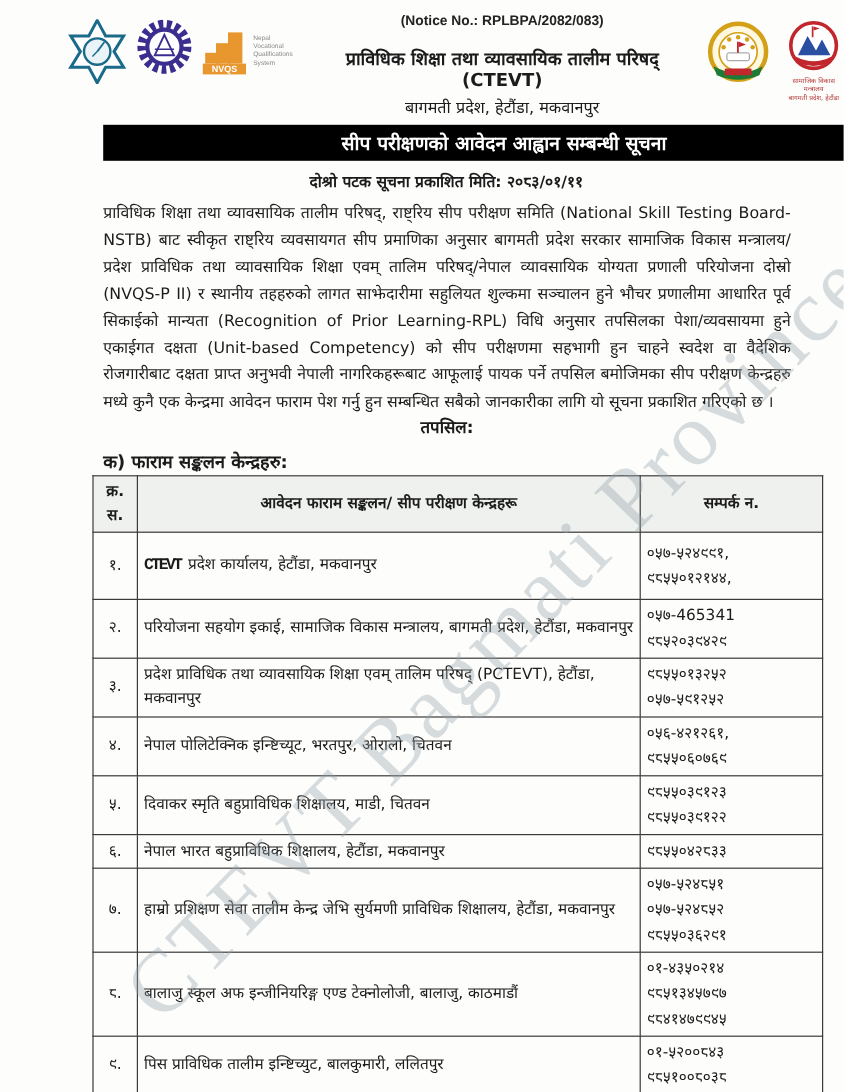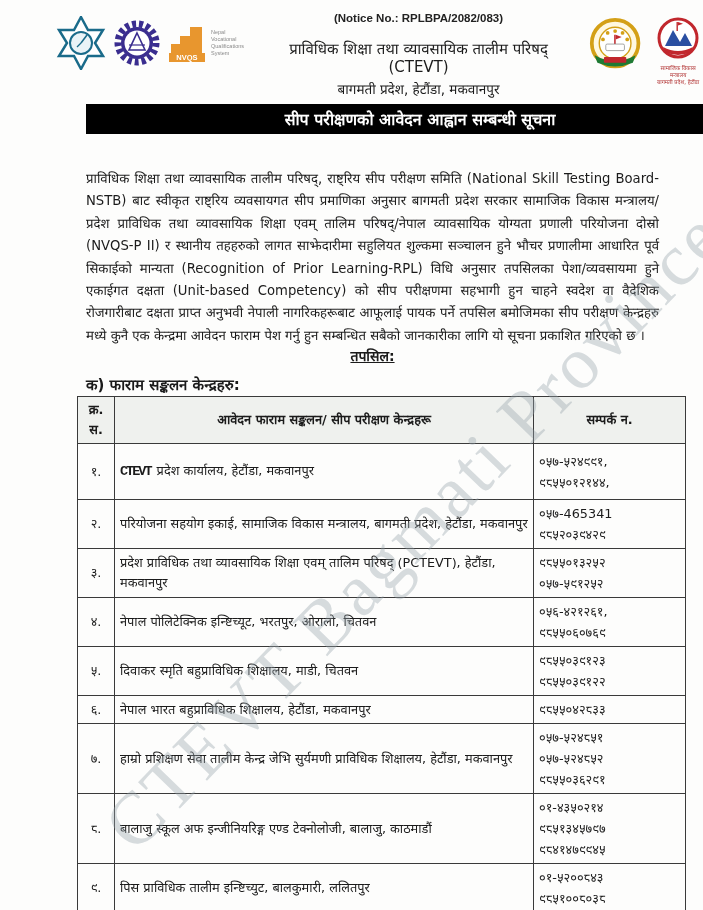--- a/index.html
+++ b/index.html
@@ -28,24 +28,24 @@
     color:var(--wm-col);
     transform:rotate(-46deg);transform-origin:left center;
     z-index:6;pointer-events:none;
   }
 
   
   .hdr{
     position:absolute;top:12px;left:0;width:703px;height:85px;
     display:flex;align-items:flex-start;justify-content:flex-start;
   }
-  .hdr-logos-left{display:flex;align-items:center;gap:8px;margin-left:56px;margin-top:4px;}
+  .hdr-logos-left{display:flex;gap:8px;margin-left:56px;margin-top:4px;}
   .hdr-center{width:350px;margin-left:18px;text-align:center;}
   .notice-no{font-size:11.5px;font-weight:bold;color:#222;margin-top:0;font-family:"Liberation Sans",sans-serif;}
-  .org-name{font-size:15px;font-weight:normal;margin-top:14px;}
+  .org-name{font-size:15px;font-weight:bold;margin-top:14px;}
   .org-address{font-size:13.5px;margin-top:4px;}
   .hdr-logos-right{display:flex;align-items:flex-start;gap:12px;margin-left:14px;margin-top:4px;}
   .logo{display:block;}
   .nvqs-wrap{display:flex;align-items:center;gap:3px;}
   .nvqs-caption{font-size:5.5px;color:#8a8a8a;line-height:1.25;text-align:left;font-family:"Liberation Sans",sans-serif;}
   .ministry-wrap{display:flex;flex-direction:column;align-items:center;}
   .ministry-caption{font-size:5.5px;color:#b03030;line-height:1.3;text-align:center;margin-top:1px;}
 
   
   .banner{
@@ -63,21 +63,21 @@
 
   
   .body-par{
     position:absolute;left:86px;top:168px;width:573px;
     font-size:13.2px;line-height:22.4px;text-align:justify;
   }
   .tapasil{
     position:absolute;left:86px;top:346px;width:573px;
     text-align:center;font-size:14px;font-weight:bold;
   }
-  .tapasil span{text-decoration:underline;}
+  .tapasil span{}
   .section-label{
     position:absolute;left:86px;top:374px;
     font-size:15px;font-weight:bold;text-align:right;
   }
 
   
   .tbl-wrap{position:absolute;left:77px;top:396px;width:608px;}
   table.centers{
     width:608px;border-collapse:collapse;table-layout:fixed;
     font-size:12.8px;
@@ -185,20 +185,21 @@
           <div>बागमती प्रदेश, हेटौंडा</div>
         </div>
       </div>
     </div>
   </div>
 
   <div class="banner">
     <span>सीप परीक्षणको आवेदन आह्वान सम्बन्धी सूचना</span>
   </div>
 
+  <div class="date-line">दोश्रो पटक सूचना प्रकाशित मिति: २०८३/०१/११</div>
 
   <div class="body-par">प्राविधिक शिक्षा तथा व्यावसायिक तालीम परिषद्, राष्ट्रिय सीप परीक्षण समिति (National Skill Testing Board-NSTB) बाट स्वीकृत राष्ट्रिय व्यवसायगत सीप प्रमाणिका अनुसार बागमती प्रदेश सरकार सामाजिक विकास मन्त्रालय/प्रदेश प्राविधिक तथा व्यावसायिक शिक्षा एवम् तालिम परिषद्/नेपाल व्यावसायिक योग्यता प्रणाली परियोजना दोस्रो (NVQS-P II) र स्थानीय तहहरुको लागत साझेदारीमा सहुलियत शुल्कमा सञ्चालन हुने भौचर प्रणालीमा आधारित पूर्व सिकाईको मान्यता (Recognition of Prior Learning-RPL) विधि अनुसार तपसिलका पेशा/व्यवसायमा हुने एकाईगत दक्षता (Unit-based Competency) को सीप परीक्षणमा सहभागी हुन चाहने स्वदेश वा वैदेशिक रोजगारीबाट दक्षता प्राप्त अनुभवी नेपाली नागरिकहरूबाट आफूलाई पायक पर्ने तपसिल बमोजिमका सीप परीक्षण केन्द्रहरु मध्ये कुनै एक केन्द्रमा आवेदन फाराम पेश गर्नु हुन सम्बन्धित सबैको जानकारीका लागि यो सूचना प्रकाशित गरिएको छ ।</div>
 
   <div class="tapasil">
     <span>तपसिल:</span>
   </div>
   <div class="section-label">क) फाराम सङ्कलन केन्द्रहरु:</div>
 
   <div class="tbl-wrap">
     <table class="centers">

